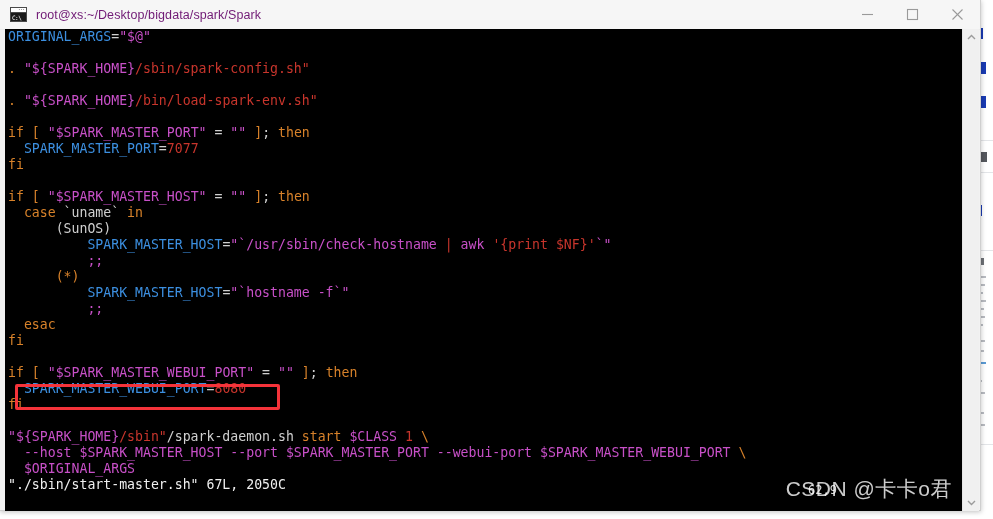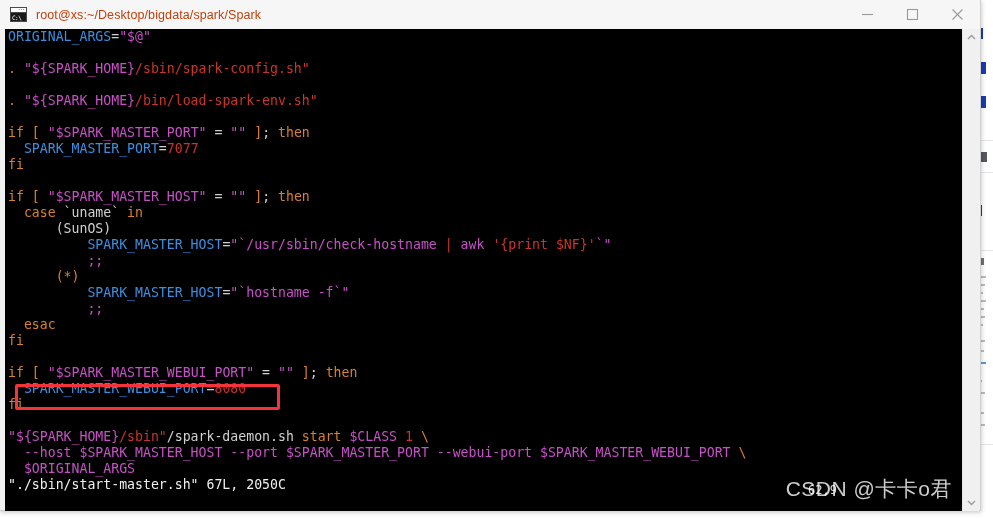--- a/index.html
+++ b/index.html
@@ -110,21 +110,21 @@
     font-family: "DejaVu Sans Mono", monospace;
     font-size: 6px;
     line-height: 9px;
     padding-left: 1px;
     box-sizing: border-box;
     letter-spacing: -0.5px;
   }
 
   .title-text {
     font-size: 12.5px;
-    color: #c2410c;
+    color: #701a75;
     font-family: "Liberation Sans", sans-serif;
     white-space: nowrap;
     letter-spacing: 0.1px;
   }
 
   .win-controls {
     position: absolute;
     top: 0;
     right: 0;
     display: flex;

